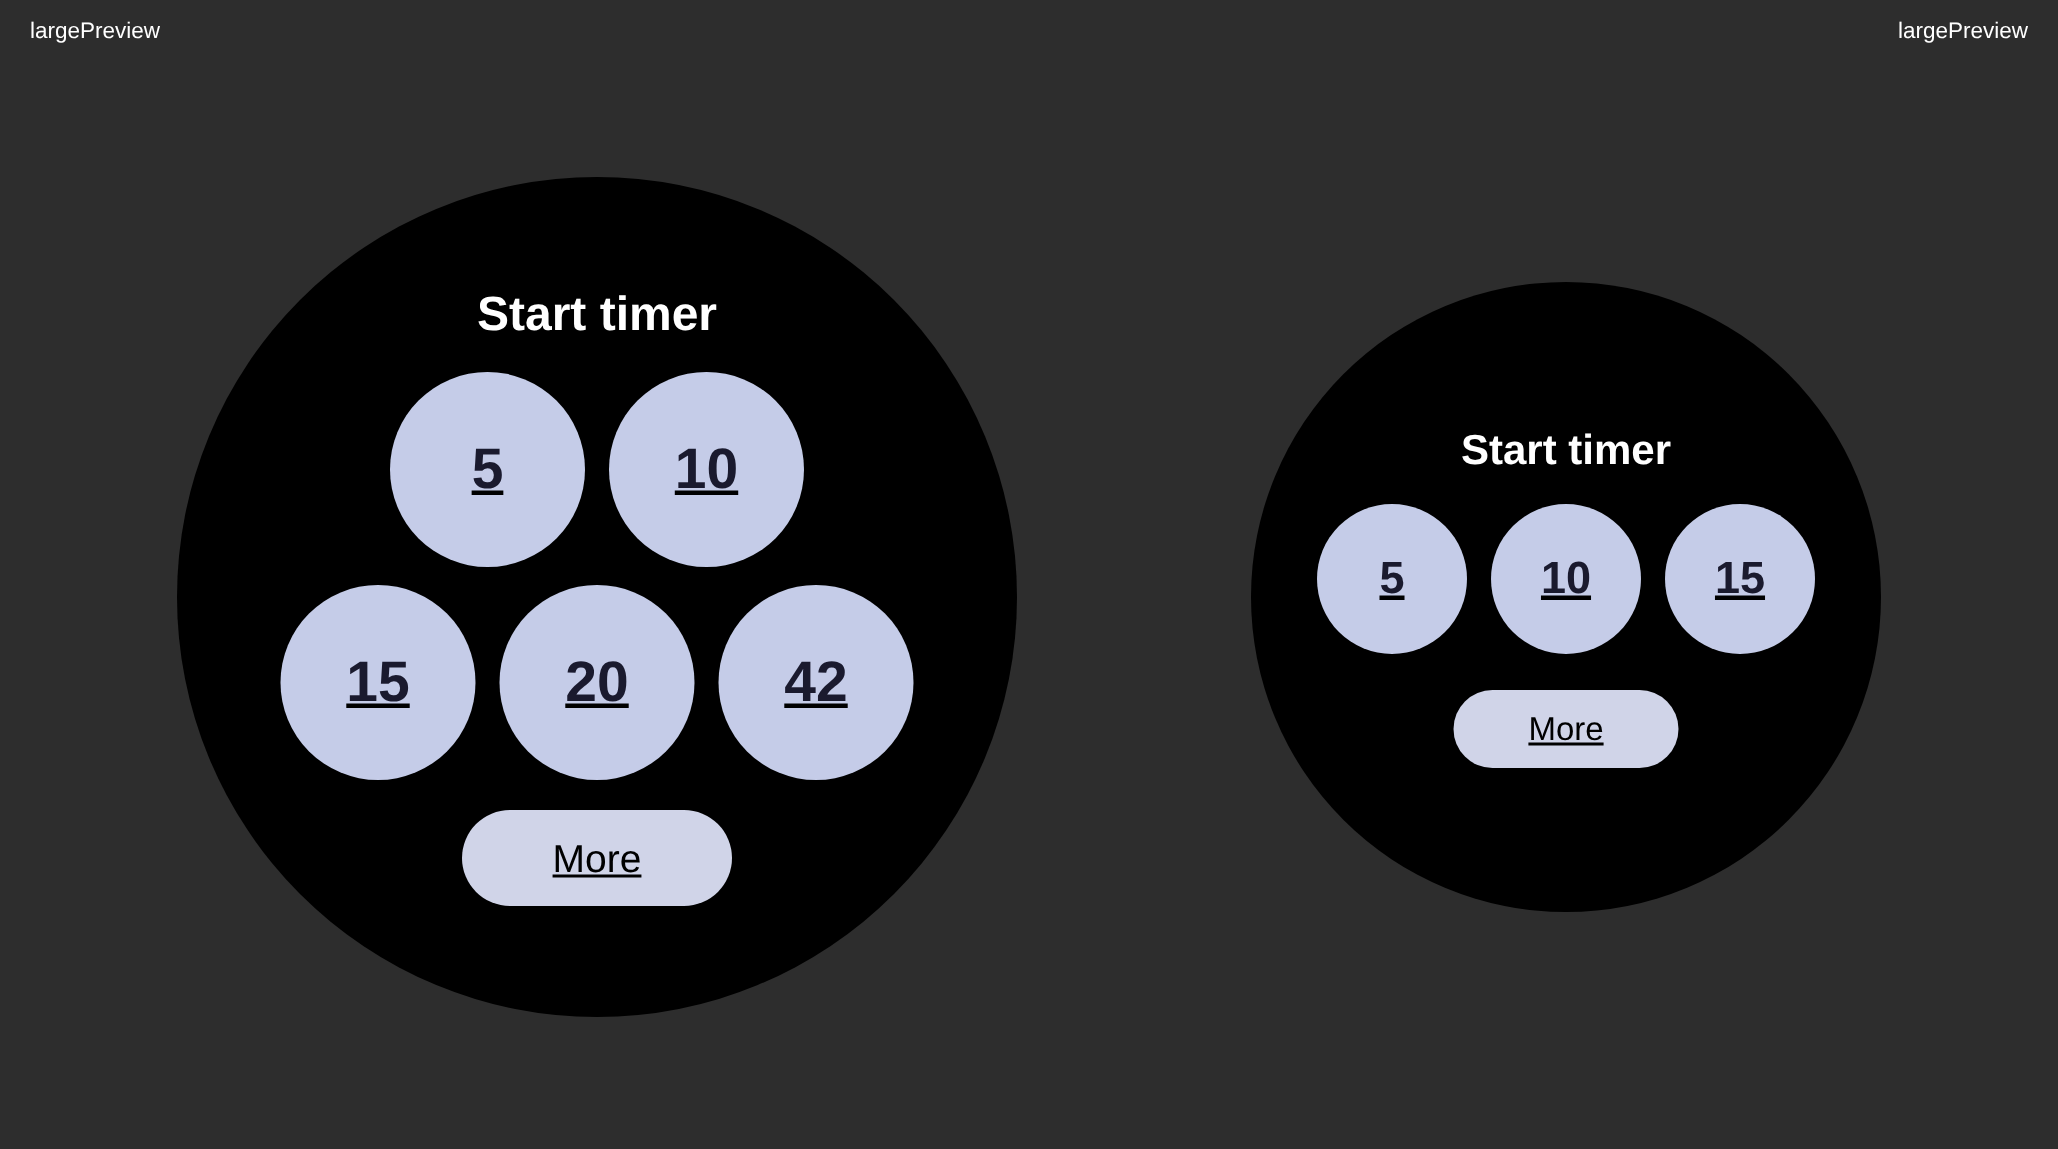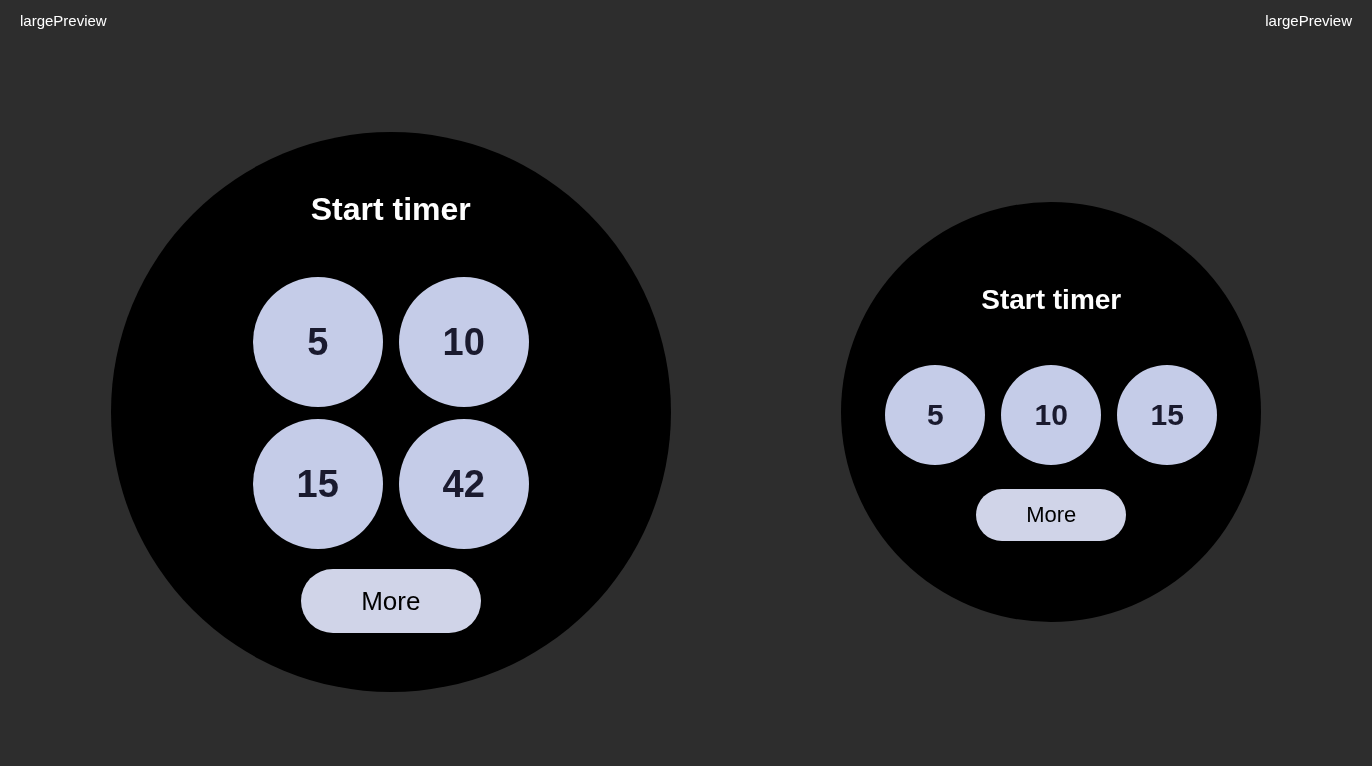--- a/index.html
+++ b/index.html
@@ -1,15 +1,15 @@
 <!DOCTYPE html>
 <html><head>
   <meta charset="utf-8">
   <style>
-    * { margin: 0; padding: 0; box-sizing: border-box; gap: 29px; }
+    * { margin: 0; padding: 0; box-sizing: border-box; }
 
     body {
       width: 1372px;
       height: 766px;
       background-color: #2d2d2d;
       font-family: sans-serif;
       display: flex;
       flex-direction: column;
       overflow: hidden;
     }
@@ -30,20 +30,21 @@
       flex: 1;
     }
 
     .previews-row {
       display: flex;
       flex-direction: row;
       align-items: center;
       justify-content: space-around;
       flex: 1;
       padding: 0 40px;
+      text-decoration: underline;
     }
 
     .watch-circle {
       border-radius: 50%;
       background-color: #000000;
       display: flex;
       flex-direction: column;
       align-items: center;
       justify-content: center;
     }
@@ -158,20 +159,21 @@
 
   <div class="watch-circle watch-large">
     <div class="watch-title">Start timer</div>
     <div class="timer-buttons-large">
       <div class="timer-row">
         <button class="timer-btn-circle">5</button>
         <button class="timer-btn-circle">10</button>
       </div>
       <div class="timer-row">
         <button class="timer-btn-circle">15</button>
+        <button class="timer-btn-circle">20</button>
         <button class="timer-btn-circle">42</button>
       </div>
       <button class="more-btn">More</button>
     </div>
   </div>
 
   <div class="watch-circle watch-small">
     <div class="watch-title">Start timer</div>
     <div class="timer-buttons-small">
       <div class="timer-row">

